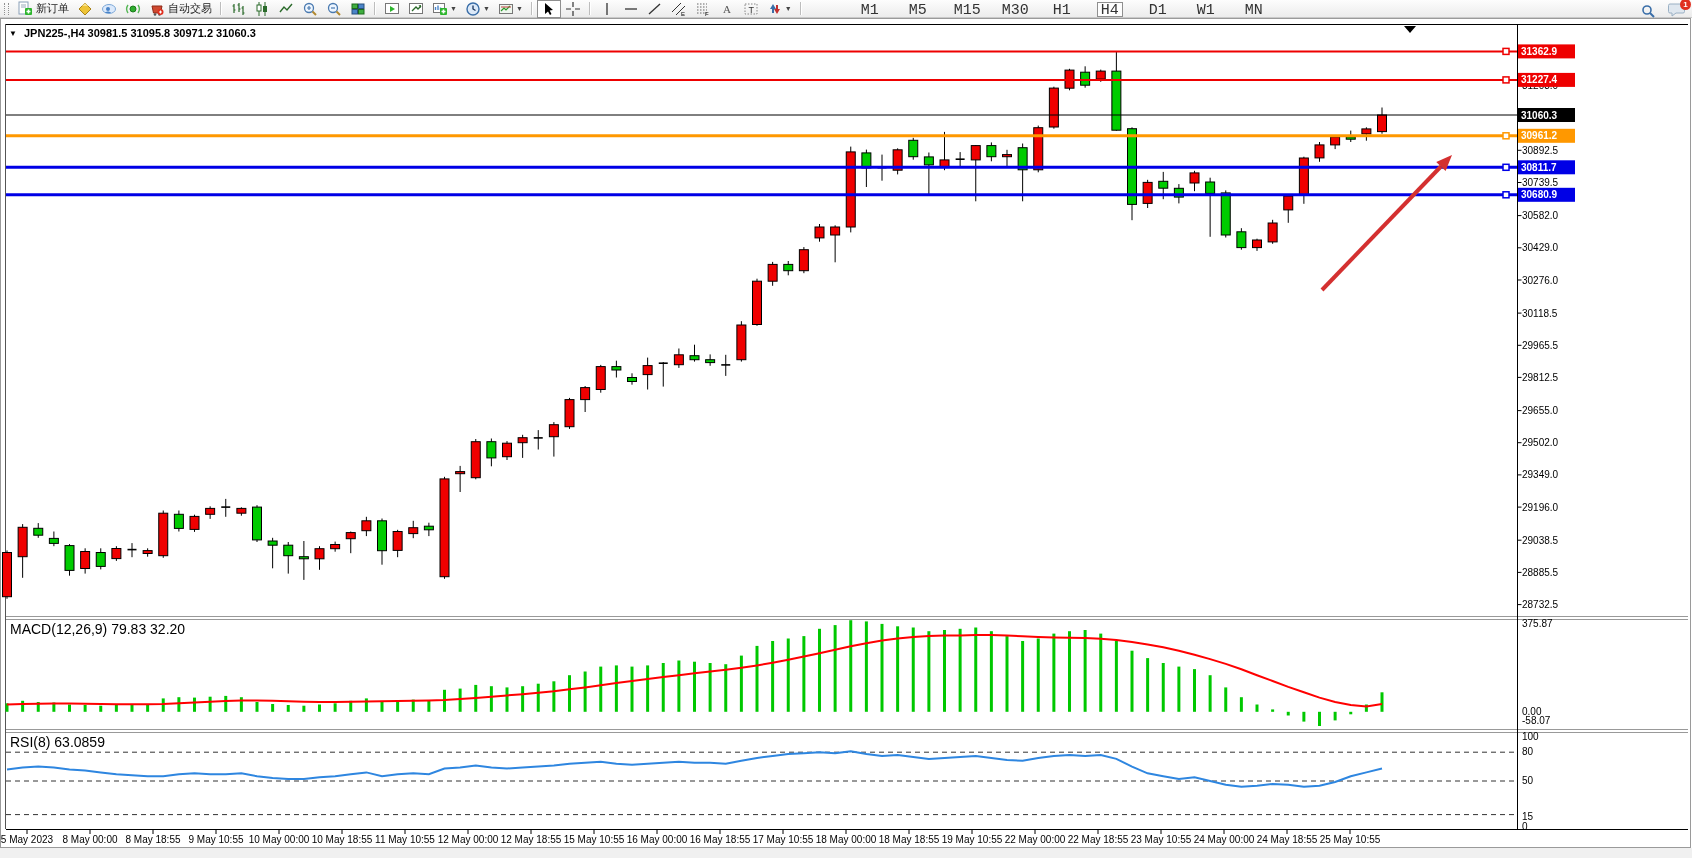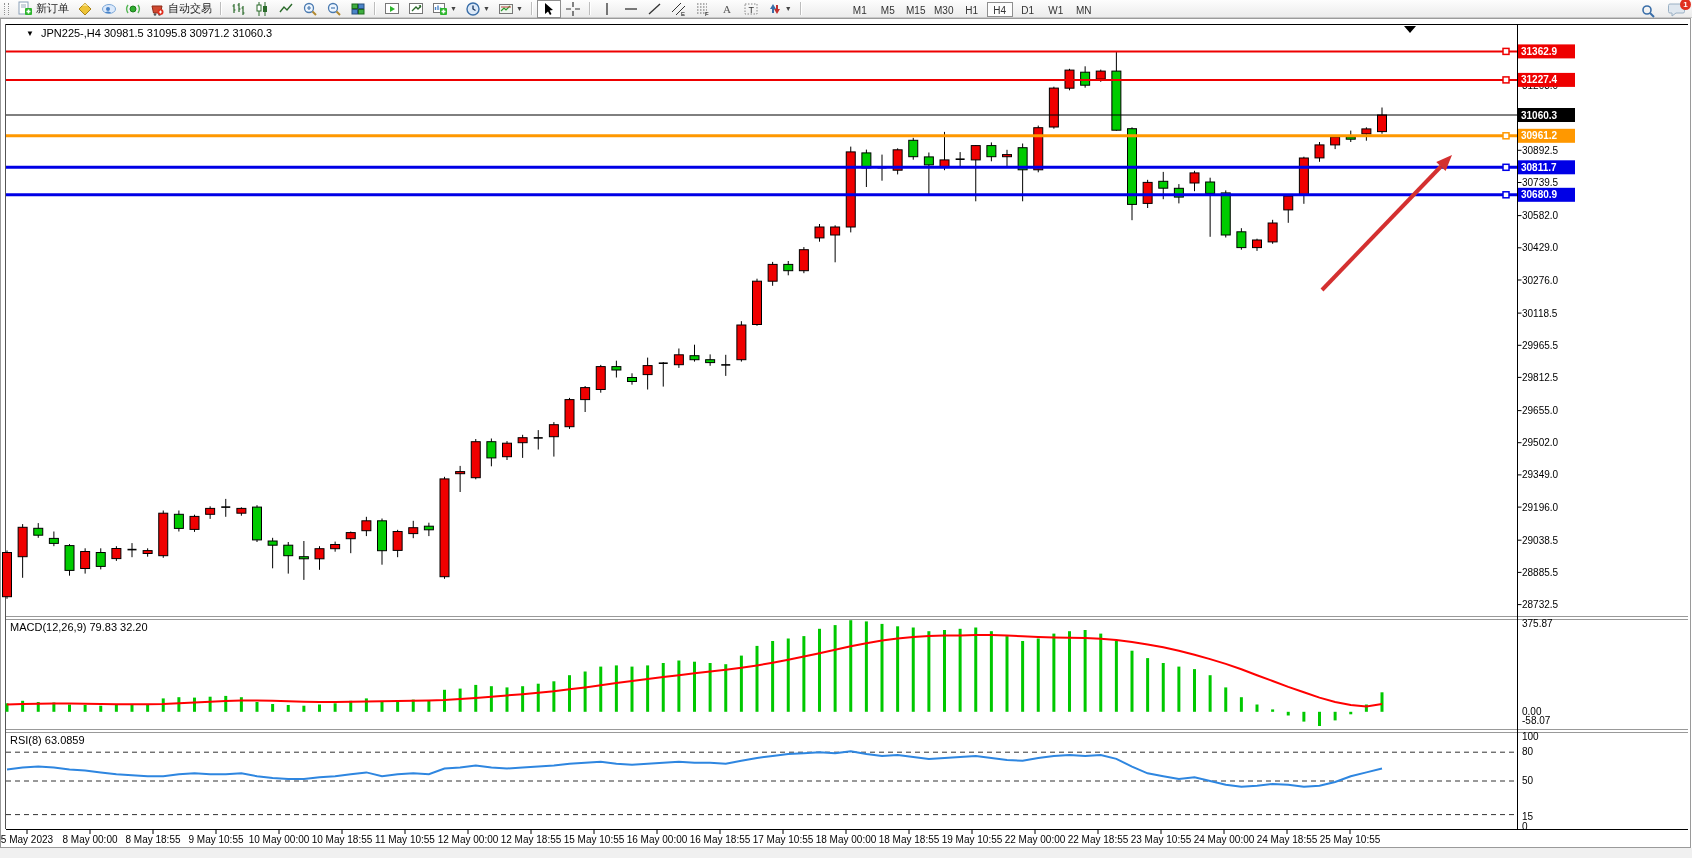--- a/index.html
+++ b/index.html
@@ -13,31 +13,31 @@
           background:transparent;padding:8px 3px;margin:0;font-family:"Liberation Sans",sans-serif;
           font-size:11px;color:#222;cursor:default;justify-content:flex-end;}
   .tb-btn svg{display:block;}
   .tb-btn .lbl{margin-left:3px;white-space:nowrap;}
   .tb-btn.active{border:1px solid #8f8f8f;background:#ffffff;}
   .caret{font-size:7px;color:#444;margin-left:2px;}
   .sep{width:1px;height:13px;background:#bdbdbd;border-right:1px solid #fff;margin:0 4px;}
   .drag{width:3px;height:12px;border-left:1px dotted #909090;border-right:1px dotted #909090;margin:0 4px 0 2px;}
   .spacer{width:40px;height:1px;}
   .tf-btn{display:inline-block;width:26px;height:15px;line-height:15px;text-align:center;
-          font-size:10px;color:#333;border:1px solid transparent;background:transparent;padding:0;margin:0 1px;
-          font-family:Liberation Sans, sans-serif;}
+          font-size:15px;color:#333;border:1px solid transparent;background:transparent;padding:0;margin:0 11px;
+          font-family:Liberation Mono, monospace;}
   .tf-btn.active{border:1px solid #8f8f8f;background:#fdfdfd;}
   .tb-right{position:absolute;right:6px;top:1px;display:flex;align-items:center;}
   .chat-wrap{position:relative;margin-left:8px;}
   .badge{position:absolute;top:-2px;right:-5px;background:#e03020;color:#fff;font-size:8px;
          width:11px;height:11px;line-height:11px;border-radius:6px;text-align:center;font-weight:bold;}
   
-  .chart-title{position:absolute;left:26px;top:27px;z-index:4;font-size:11px;font-weight:normal;color:#000;}
+  .chart-title{position:absolute;left:9px;top:27px;z-index:4;font-size:11px;font-weight:bold;color:#000;}
   .chart-title .tri{font-size:8px;margin-right:4px;vertical-align:1px;}
-  .ind-label{position:absolute;left:10px;z-index:4;font-size:11px;color:#000;}
+  .ind-label{position:absolute;left:10px;z-index:4;font-size:14px;color:#000;}
   #chartsvg{position:absolute;left:0;top:0;z-index:1;}
 </style>
 </head>
 <body>
 
 <div class="screen">
 
   <svg id="chartsvg" width="1692" height="858">
       <g>
         <rect x="0" y="18" width="1692" height="840" fill="#ffffff"></rect>

